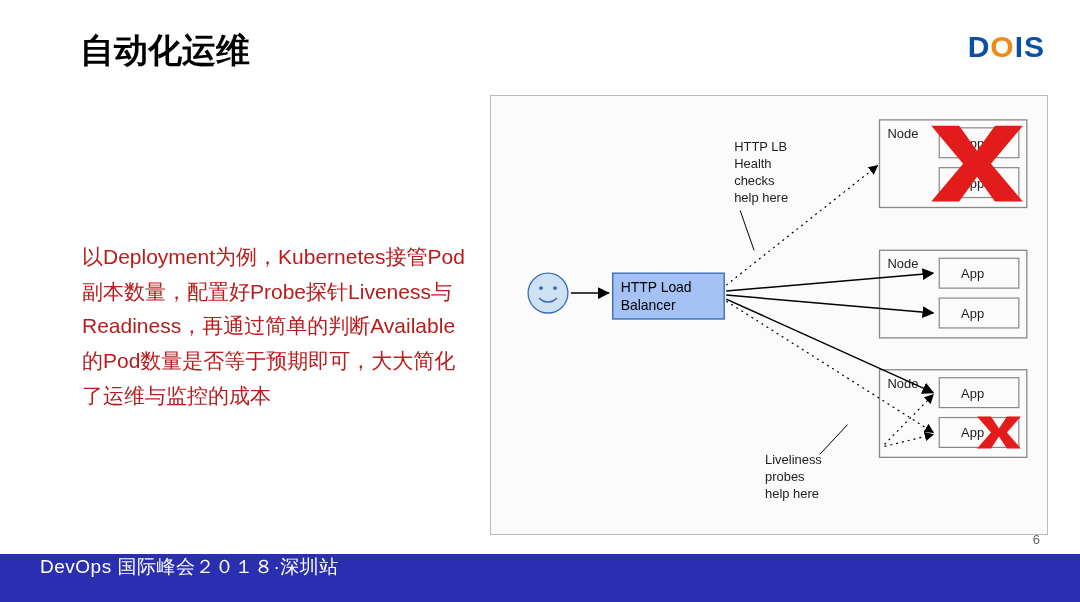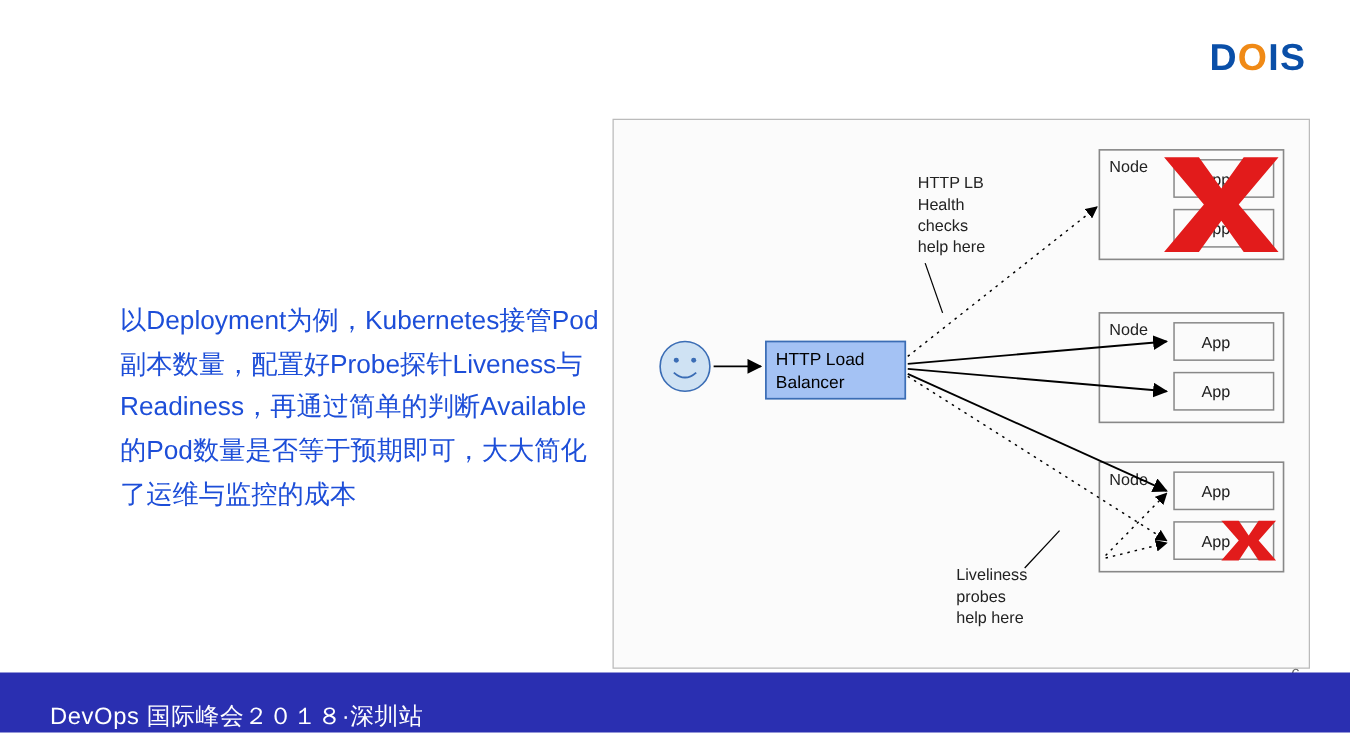--- a/index.html
+++ b/index.html
@@ -31,51 +31,51 @@
     font-weight: 800;
     letter-spacing: 1px;
     display: flex;
   }
   .logo .d { color: #0a4fa8; }
   .logo .o { color: #f08a16; }
   .logo .i { color: #0a4fa8; }
   .logo .s { color: #0a4fa8; }
   .body-text {
     position: absolute;
-    left: 96px;
+    left: 82px;
     top: 240px;
     width: 390px;
     font-size: 21px;
     line-height: 1.65;
-    color: #1d4ed8;
+    color: #b91c1c;
   }
   .diagram {
     position: absolute;
     left: 490px;
     top: 95px;
     width: 558px;
     height: 440px;
     border: 1px solid #bbb;
     background: #fbfbfb;
   }
   .diagram svg {
     position: absolute;
     left: 0; top: 0;
     width: 100%; height: 100%;
   }
   .footer {
     position: absolute;
     left: 0;
-    bottom: 16px;
+    bottom: 0;
     width: 100%;
     height: 48px;
     background: #2a2fb1;
     color: #fff;
     display: flex;
-    align-items: flex-end;
+    align-items: flex-start;
     padding-left: 40px;
     font-size: 19px;
     letter-spacing: 0.5px;
   }
   .page-num {
     position: absolute;
     right: 40px;
     bottom: 55px;
     font-size: 13px;
     color: #666;
@@ -122,20 +122,21 @@
     stroke-width: 1.3;
   }
   .red-x path {
     fill: #e21b1b;
   }
 </style>
 </head>
 <body>
 
 <div class="slide">
+  <div class="title">自动化运维</div>
 
   <div class="logo">
     <span class="d">D</span>
     <span class="o">O</span>
     <span class="i">I</span>
     <span class="s">S</span>
   </div>
 
   <div class="body-text">以Deployment为例，Kubernetes接管Pod副本数量，配置好Probe探针Liveness与Readiness，再通过简单的判断Available的Pod数量是否等于预期即可，大大简化了运维与监控的成本</div>
 

